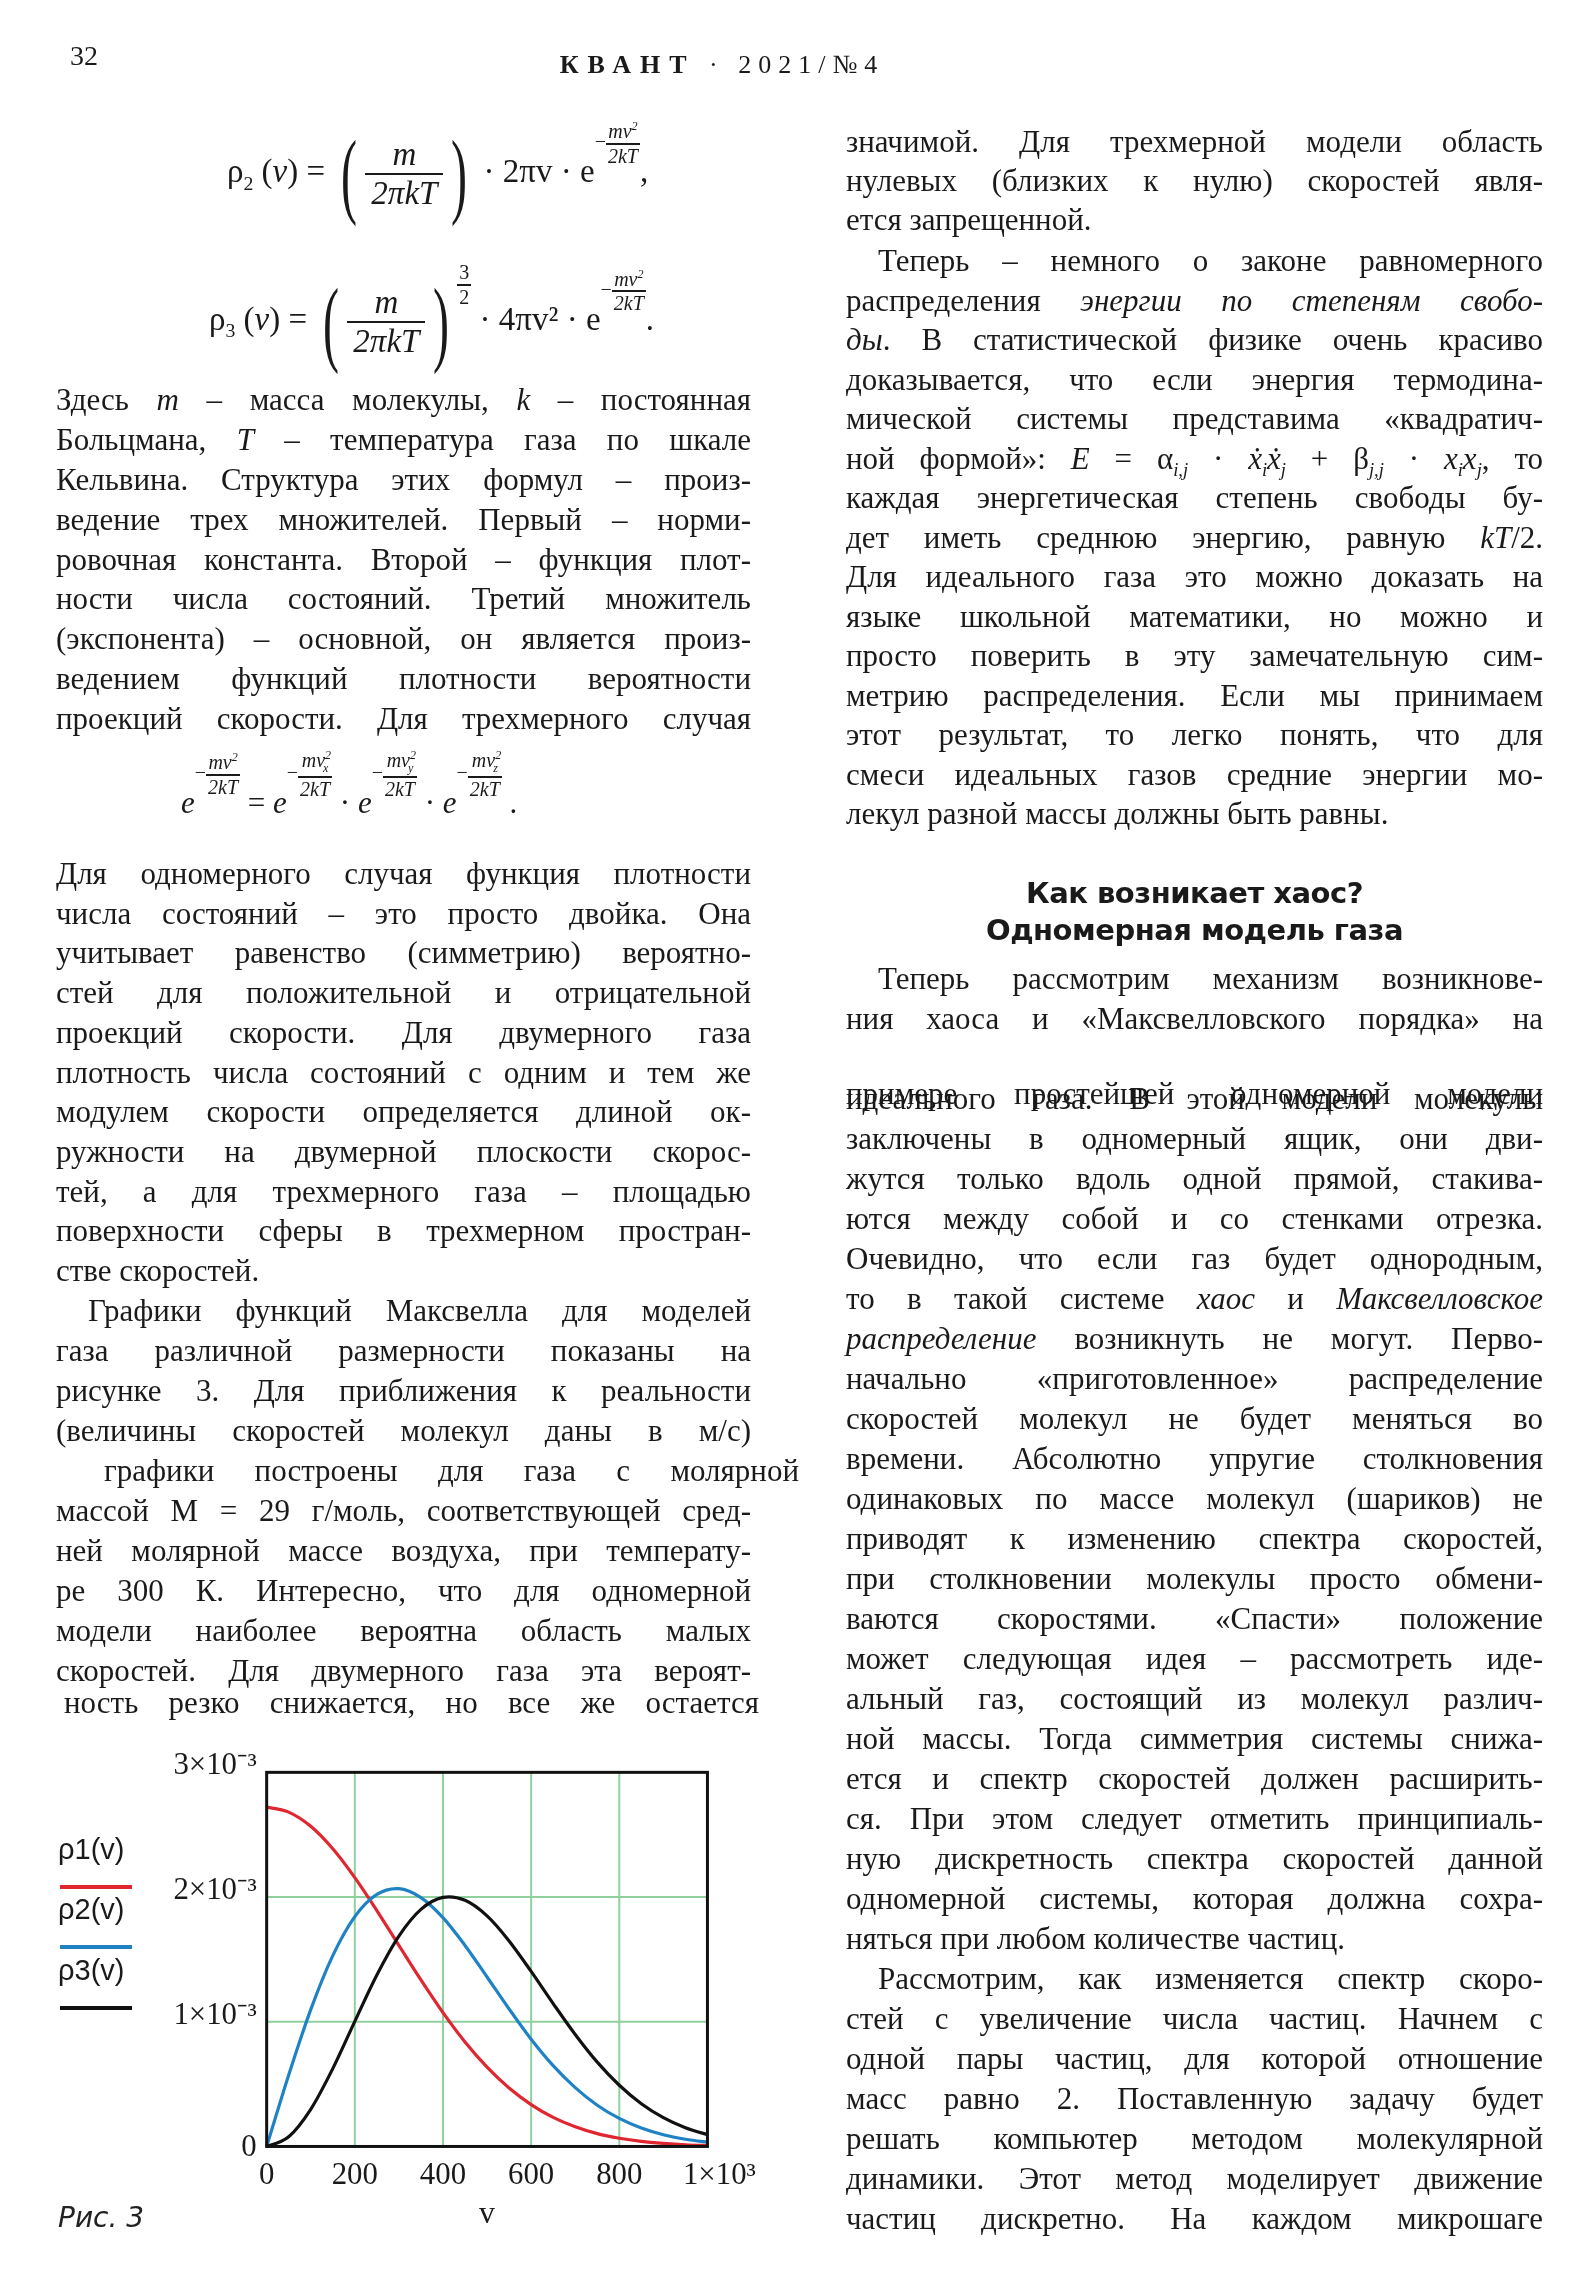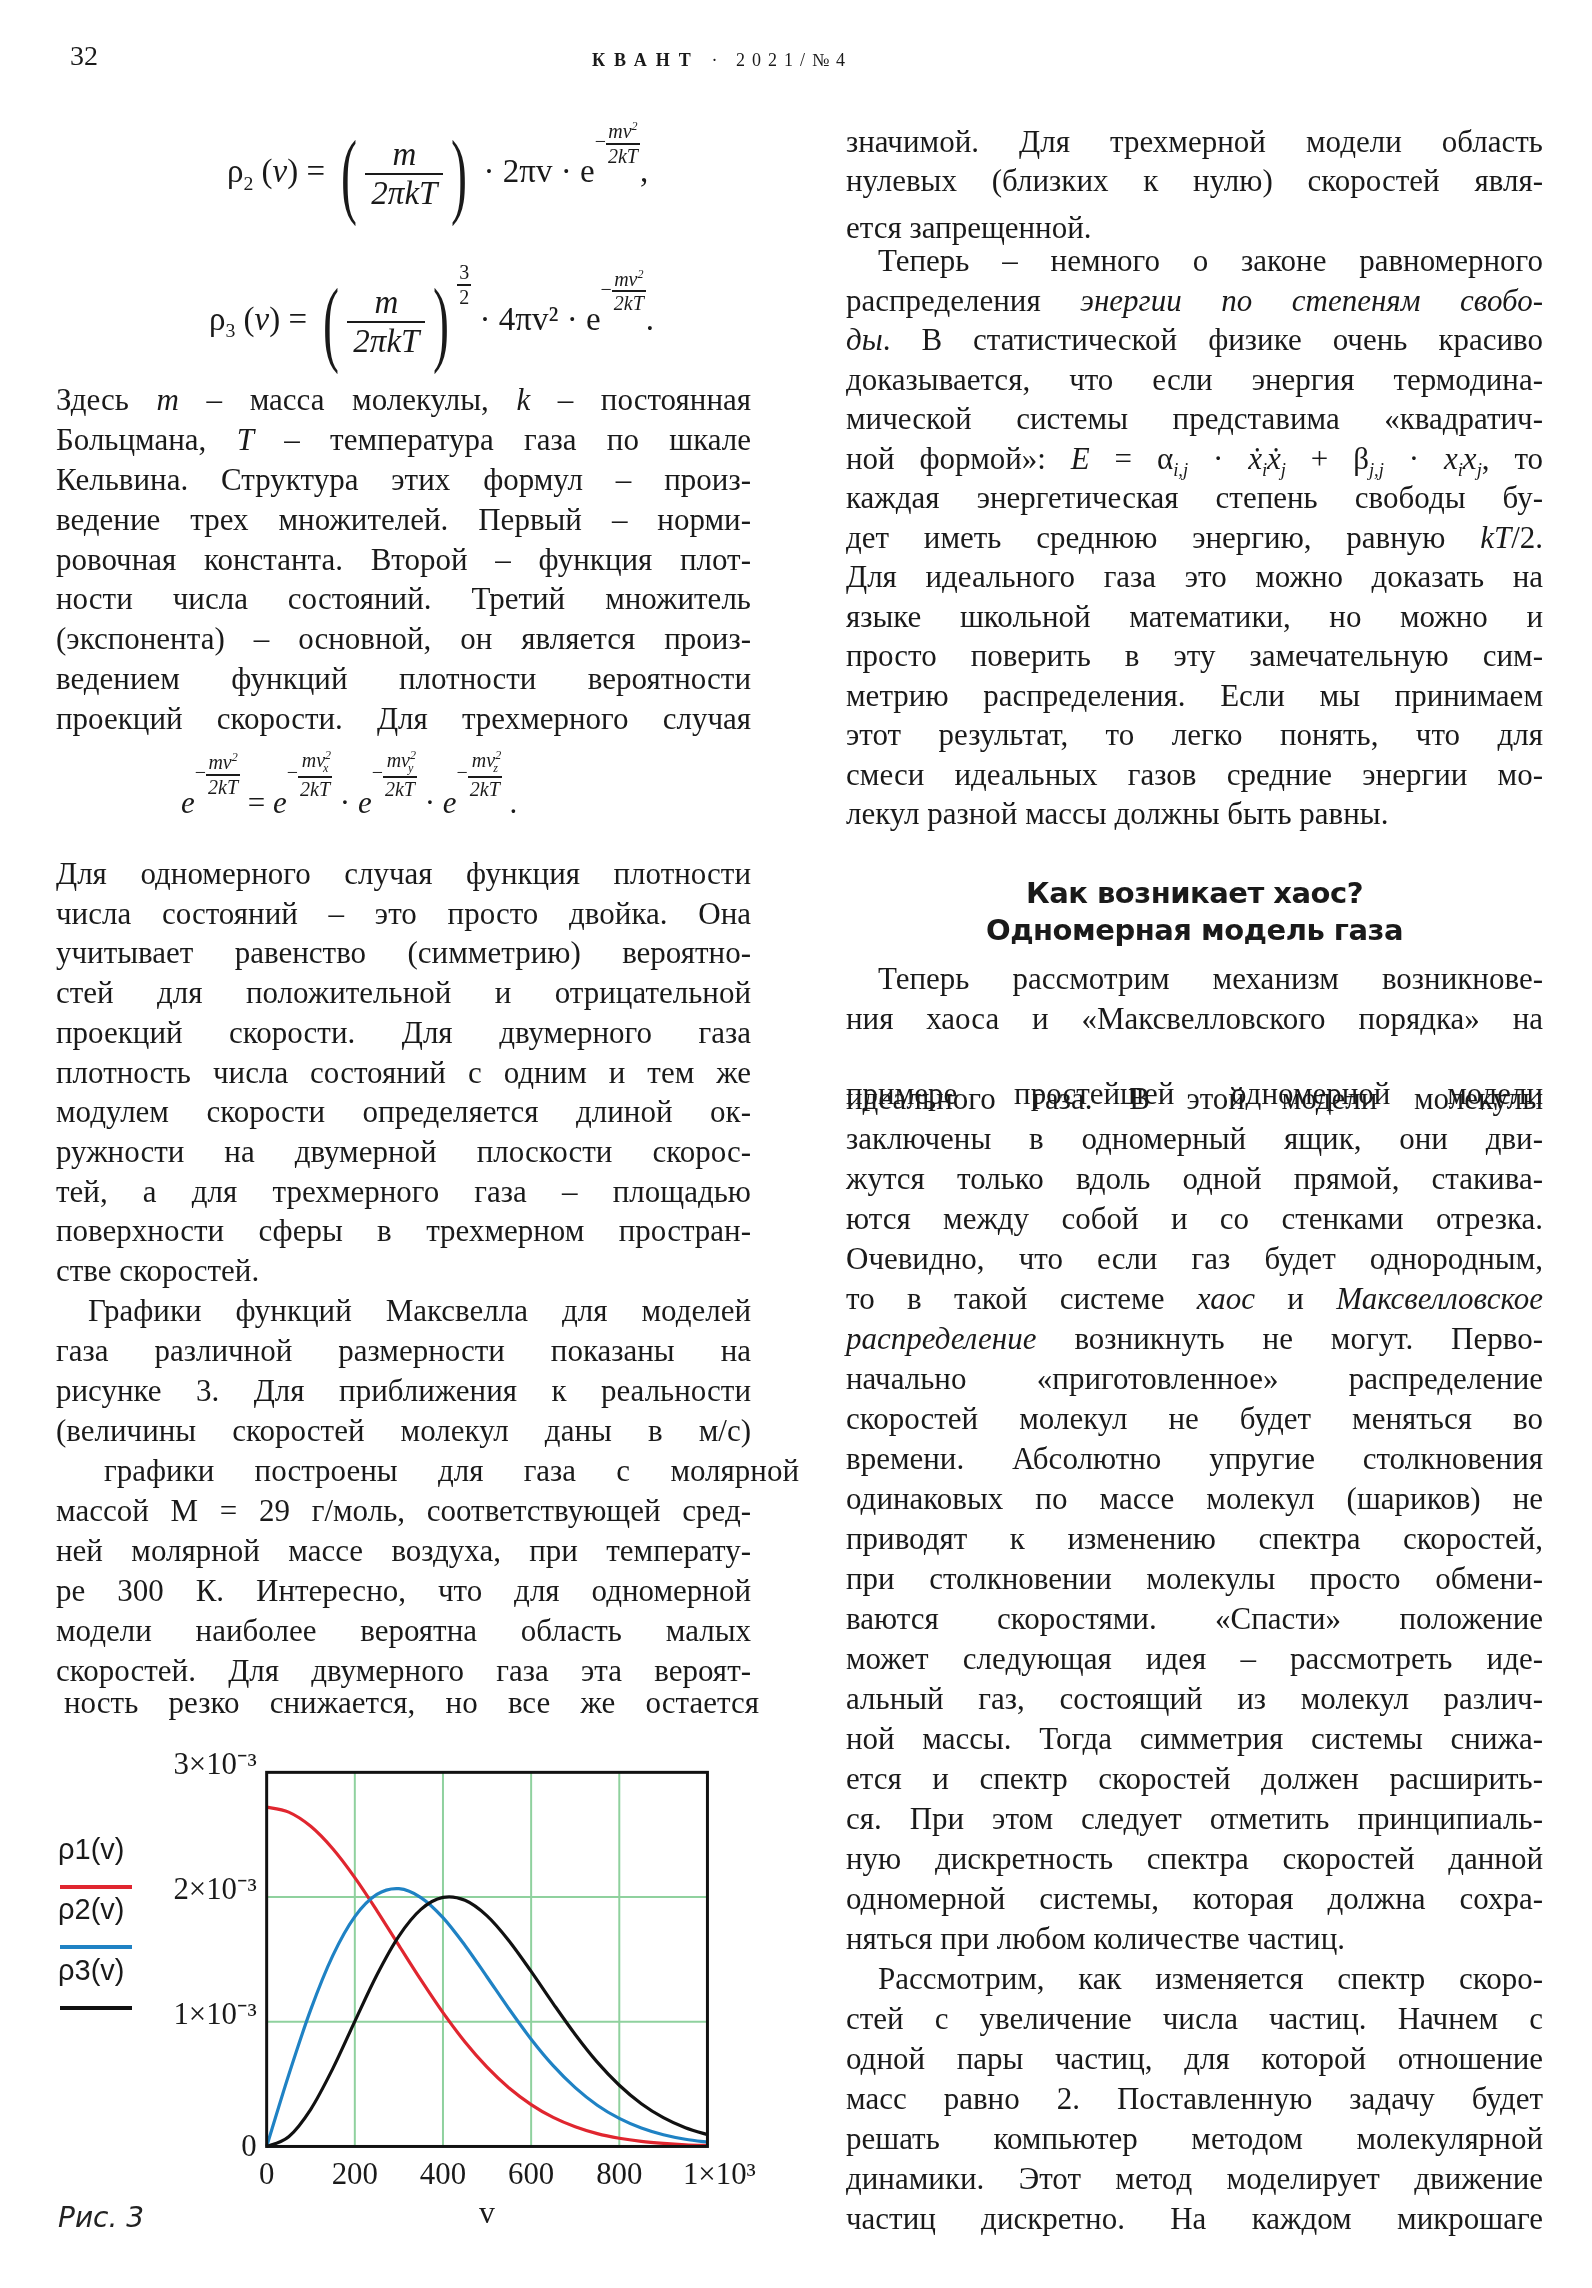--- a/index.html
+++ b/index.html
@@ -1,20 +1,20 @@
 <!DOCTYPE html>
 <html><head>
 <meta charset="utf-8">
 <style>
   html, body { margin: 0; padding: 0; background: #ffffff; }
   body { width: 1592px; height: 2289px; position: relative; overflow: hidden;
          font-family: "Liberation Serif", "DejaVu Serif", serif; color: #1a1a1a; }
   .abs { position: absolute; }
   .page-num { left: 70px; top: 42px; font-size: 28px; line-height: 1; }
-  .running-head { left: 0; width: 1444px; top: 50px; text-align: center; font-size: 18px; letter-spacing: 7px; }
+  .running-head { left: 0; width: 1444px; top: 50px; text-align: center; font-size: 26px; letter-spacing: 7px; }
   .running-head .mag { font-weight: bold; letter-spacing: 9px; }
   .col { position: absolute; }
   .line { position: absolute; left: 0; height: 40px; font-size: 31px; line-height: 40px;
           white-space: nowrap; text-align: justify; text-align-last: justify; }
   .line.last { text-align-last: left; }
   .line.indent { padding-left: 32px; box-sizing: border-box; }
   .line .it { font-style: italic; }
   .heading { position: absolute; left: 846px; width: 697px; text-align: center;
              font-family: "DejaVu Sans", "Liberation Sans", sans-serif; font-weight: bold;
              font-size: 29px; line-height: 38px; letter-spacing: -0.5px; }
@@ -95,21 +95,21 @@
     <div class="line" style="top: 240px; width: 695px;"><span>ней молярной массе воздуха, при температу-</span></div>
     <div class="line" style="top: 280px; width: 695px;"><span>ре 300 К. Интересно, что для одномерной</span></div>
     <div class="line" style="top: 320px; width: 695px;"><span>модели наиболее вероятна область малых</span></div>
     <div class="line" style="top: 360px; width: 695px;"><span>скоростей. Для двумерного газа эта вероят-</span></div>
     <div class="line" style="top: 392px; width: 695px; margin-left: 8px;"><span>ность резко снижается, но все же остается</span></div>
   </div>
 
 <div class="col" style="left:846px; top:122px; width:697px;">
     <div class="line" style="top: 0px; width: 697px;"><span>значимой. Для трехмерной модели область</span></div>
     <div class="line" style="top: 39px; width: 697px;"><span>нулевых (близких к нулю) скоростей явля-</span></div>
-    <div class="line last" style="top: 78px; width: 697px; margin-top: 8px;"><span>ется запрещенной.</span></div>
+    <div class="line last" style="top: 78px; width: 697px;"><span>ется запрещенной.</span></div>
   </div>
 <div class="col" style="left:846px; top:241px; width:697px;">
     <div class="line indent" style="top: 0px; width: 697px;"><span>Теперь – немного о законе равномерного</span></div>
     <div class="line" style="top: 40px; width: 697px;"><span>распределения </span><span class="it">энергии по степеням свобо-</span></div>
     <div class="line" style="top: 79px; width: 697px;"><span class="it">ды</span><span>. В статистической физике очень красиво</span></div>
     <div class="line" style="top: 119px; width: 697px;"><span>доказывается, что если энергия термодина-</span></div>
     <div class="line" style="top: 158px; width: 697px;"><span>мической системы представима «квадратич-</span></div>
     <div class="line" style="top: 198px; width: 697px;"><span>ной формой»: </span><span class="it">E</span><span> = α</span><sub class="it">i,j</sub><span> · </span><span class="it">ẋ</span><sub class="it">i</sub><span class="it">ẋ</span><sub class="it">j</sub><span> + β</span><sub class="it">j,j</sub><span> · </span><span class="it">x</span><sub class="it">i</sub><span class="it">x</span><sub class="it">j</sub><span>, то</span></div>
     <div class="line" style="top: 237px; width: 697px;"><span>каждая энергетическая степень свободы бу-</span></div>
     <div class="line" style="top: 277px; width: 697px;"><span>дет иметь среднюю энергию, равную </span><span class="it">kT</span><span>/2.</span></div>

